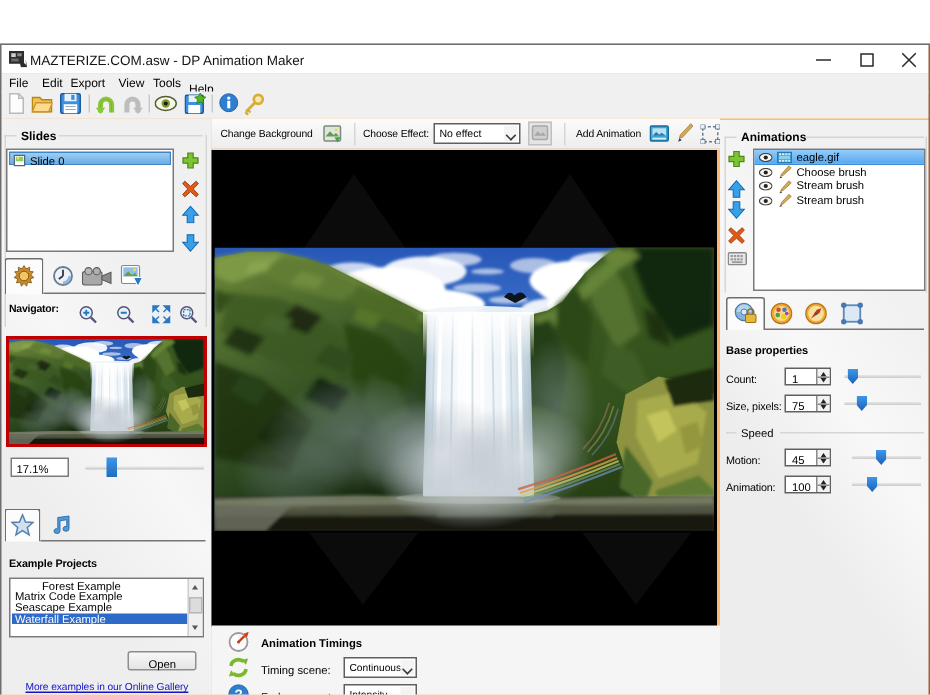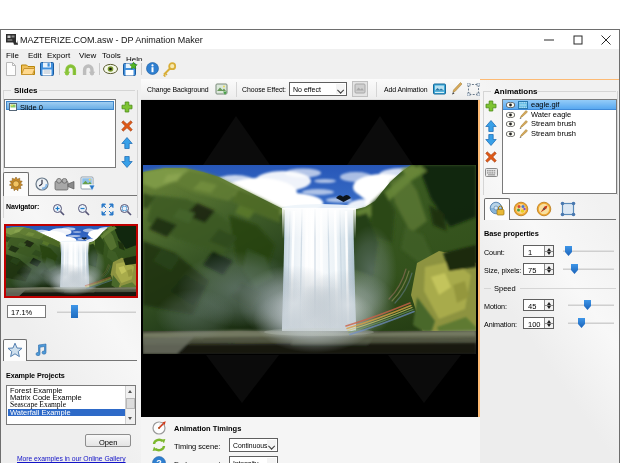--- a/index.html
+++ b/index.html
@@ -384,23 +384,23 @@
     <svg class="abs" style="left:6px; top:263px;" width="16" height="16" viewBox="0 0 16 16">
         <path d="M8,1.2 L10,6 L15,6.3 L11.2,9.6 L12.4,14.6 L8,11.8 L3.6,14.6 L4.8,9.6 L1,6.3 L6,6 Z" fill="#cfe0ee" stroke="#5580b0" stroke-width="1"></path>
       </svg>
     <svg class="abs" style="left:33px; top:264px;" width="14" height="14" viewBox="0 0 14 14">
         <path d="M4.5,2 L12,1 L12,9.5 a2,1.6 0 1 1 -1.5,-1.5 L10.5,3.5 L6,4.2 L6,11 a2,1.6 0 1 1 -1.5,-1.5 Z" fill="#4f9ad8" stroke="#2a6aaa" stroke-width="0.6"></path>
       </svg>
     
     <div class="abs bold" style="left:5px; top:292px; font-size:7.2px; letter-spacing:-0.08px;">Example Projects</div>
     <div class="abs whitebox" style="left:5px; top:306px; width:130px; height:40px;">
       <div style="position:absolute; left:1px; top:1px; font-size:7.5px; line-height:7.2px; color:#000; white-space:nowrap;">
-        <div style="padding-left:2px;">Forest Example</div>
+        <div style="padding-left:20px;">Forest Example</div>
         <div style="padding-left:2px;">Matrix Code Example</div>
-        <div style="padding-left:2px;font-family:Liberation Serif, serif;">Seascape Example</div>
+        <div style="padding-left:2px;">Seascape Example</div>
         <div style="padding-left:2px; background:#2e6ac8; color:#fff; width:117px;">Waterfall Example</div>
       </div>
       <div class="abs" style="right:0; top:0; width:10px; height:38px; background:#f0f0f0; border-left:1px solid #d0d0d0;">
         <div class="abs" style="left:2px; top:2px; border:2.5px solid transparent; border-bottom:3.5px solid #555;"></div>
         <div class="abs" style="left:0px; top:12px; width:9px; height:11px; background:#dcdcdc; border:1px solid #b8b8b8;"></div>
         <div class="abs" style="left:2px; bottom:2px; border:2.5px solid transparent; border-top:3.5px solid #555;"></div>
       </div>
     </div>
     
     <div class="abs" style="left:84px; top:355px; width:46px; height:13px; background:linear-gradient(#f8f8f8,#e4e4e4); border:1px solid #8e8e8e; border-radius:2px;">
@@ -726,21 +726,21 @@
       </div>
       <div class="listrow">
         <svg class="abs" style="left:3px; top:2px;" width="9" height="6" viewBox="0 0 9 6">
             <ellipse cx="4.5" cy="3" rx="4.2" ry="2.7" fill="#f8f8f0" stroke="#444" stroke-width="0.8"></ellipse>
             <circle cx="4.5" cy="3" r="1.4" fill="#222"></circle>
           </svg>
         <svg class="abs" style="left:15px; top:0.5px;" width="10" height="9" viewBox="0 0 10 9">
             <path d="M8,0.5 L9.5,2 L4,7 L2.5,7.5 L3,6 Z" fill="#d8a858" stroke="#9a7a30" stroke-width="0.5"></path>
             <path d="M2.5,7.5 L1.5,9 L3.5,8.3 Z" fill="#3a3a3a"></path>
           </svg>
-        <span style="margin-left:28px;">Water eagle</span>
+        <span style="margin-left:28px;">Choose brush</span>
       </div>
       <div class="listrow">
         <svg class="abs" style="left:3px; top:2px;" width="9" height="6" viewBox="0 0 9 6">
             <ellipse cx="4.5" cy="3" rx="4.2" ry="2.7" fill="#f8f8f0" stroke="#444" stroke-width="0.8"></ellipse>
             <circle cx="4.5" cy="3" r="1.4" fill="#222"></circle>
           </svg>
         <svg class="abs" style="left:15px; top:0.5px;" width="10" height="9" viewBox="0 0 10 9">
             <path d="M8,0.5 L9.5,2 L4,7 L2.5,7.5 L3,6 Z" fill="#d8a858" stroke="#9a7a30" stroke-width="0.5"></path>
             <path d="M2.5,7.5 L1.5,9 L3.5,8.3 Z" fill="#3a3a3a"></path>
           </svg>

